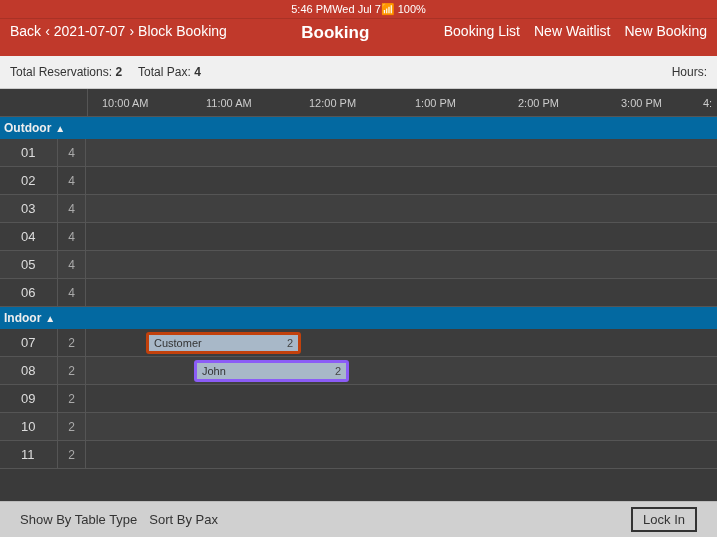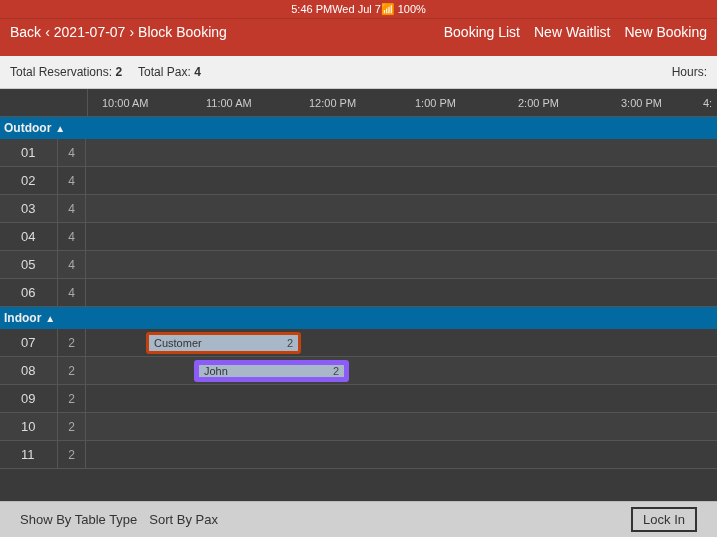--- a/index.html
+++ b/index.html
@@ -22,22 +22,22 @@
       align-items: center;
       padding: 2px 8px;
       height: 18px;
     }
 
     
     #nav-bar {
       background: #c0392b;
       color: white;
       display: flex;
-      align-items: flex-end;
-      padding: 16px 10px;
+      align-items: flex-start;
+      padding: 4px 10px;
       height: 38px;
       border-top: 1px solid #a93226;
     }
     #nav-left {
       display: flex;
       align-items: center;
       gap: 4px;
       flex: 1;
     }
     #nav-center {
@@ -200,21 +200,21 @@
       white-space: nowrap;
     }
     .booking-block.customer {
       background: #a8b8c8;
       border: 3px solid #c2410c;
       left: 60px;
       width: 155px;
     }
     .booking-block.john {
       background: #a8b8c8;
-      border: 5px solid #8b5cf6;
+      border: 3px solid #8b5cf6;
       left: 108px;
       width: 155px;
     }
     .booking-pax {
       position: absolute;
       right: 5px;
       font-size: 11px;
       color: #444;
     }
 
@@ -256,20 +256,23 @@
   <span>📶 100%</span>
 </div>
 
 <div id="nav-bar">
   <div id="nav-left">
     <span class="nav-btn">Back</span>
     <span class="nav-chevron">‹</span>
     <span id="date-display">2021-07-07</span>
     <span class="nav-chevron">›</span>
     <span class="nav-btn">Block Booking</span>
+  </div>
+  <div id="nav-center">
+    <span>Booking</span>
   </div>
   <div id="nav-right">
     <span class="nav-btn">Booking List</span>
     <span class="nav-btn">New Waitlist</span>
     <span class="nav-btn">New Booking</span>
   </div>
 </div>
 
 <div id="info-bar">
   <div id="info-left">

